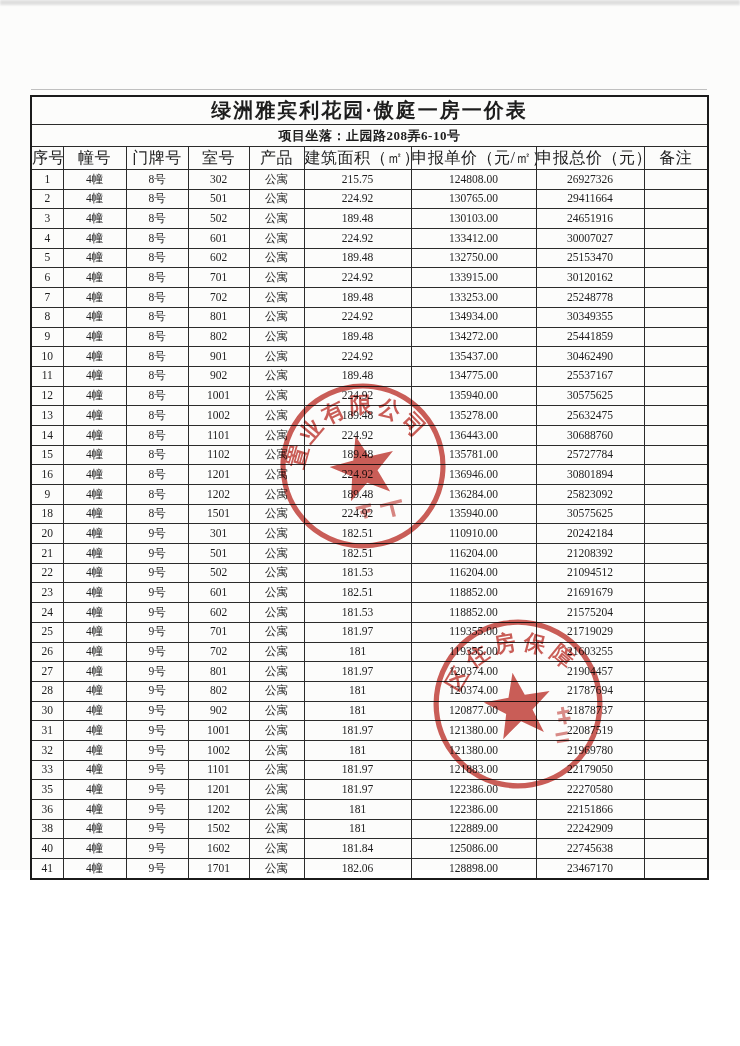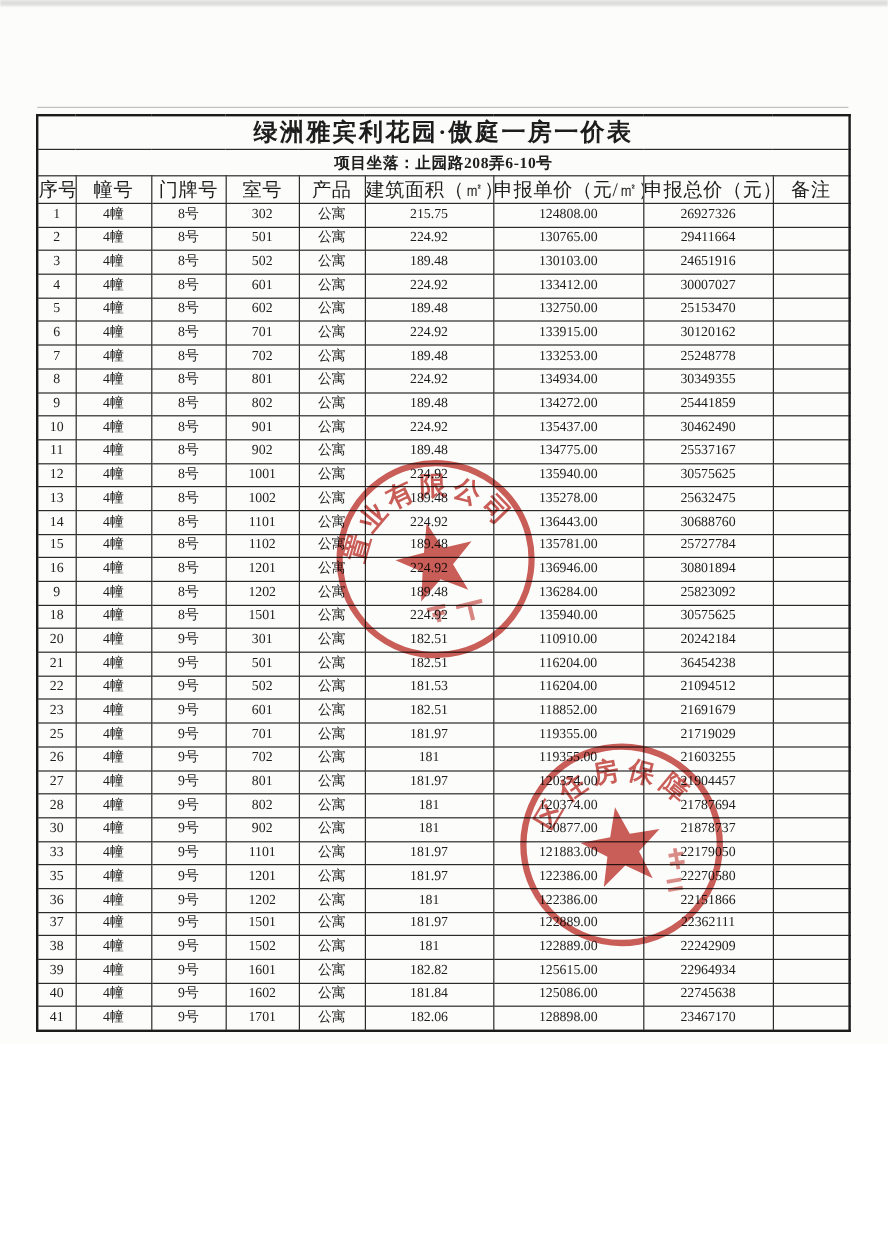--- a/index.html
+++ b/index.html
@@ -297,21 +297,21 @@
           <td></td>
         </tr>
         <tr class="data-row">
           <td>21</td>
           <td>4幢</td>
           <td>9号</td>
           <td>501</td>
           <td>公寓</td>
           <td>182.51</td>
           <td>116204.00</td>
-          <td>36454238</td>
+          <td>21208392</td>
           <td></td>
         </tr>
         <tr class="data-row">
           <td>22</td>
           <td>4幢</td>
           <td>9号</td>
           <td>502</td>
           <td>公寓</td>
           <td>181.53</td>
           <td>116204.00</td>
@@ -323,20 +323,31 @@
           <td>4幢</td>
           <td>9号</td>
           <td>601</td>
           <td>公寓</td>
           <td>182.51</td>
           <td>118852.00</td>
           <td>21691679</td>
           <td></td>
         </tr>
         <tr class="data-row">
+          <td>24</td>
+          <td>4幢</td>
+          <td>9号</td>
+          <td>602</td>
+          <td>公寓</td>
+          <td>181.53</td>
+          <td>118852.00</td>
+          <td>21575204</td>
+          <td></td>
+        </tr>
+        <tr class="data-row">
           <td>25</td>
           <td>4幢</td>
           <td>9号</td>
           <td>701</td>
           <td>公寓</td>
           <td>181.97</td>
           <td>119355.00</td>
           <td>21719029</td>
           <td></td>
         </tr>
@@ -378,20 +389,42 @@
           <td>4幢</td>
           <td>9号</td>
           <td>902</td>
           <td>公寓</td>
           <td>181</td>
           <td>120877.00</td>
           <td>21878737</td>
           <td></td>
         </tr>
         <tr class="data-row">
+          <td>31</td>
+          <td>4幢</td>
+          <td>9号</td>
+          <td>1001</td>
+          <td>公寓</td>
+          <td>181.97</td>
+          <td>121380.00</td>
+          <td>22087519</td>
+          <td></td>
+        </tr>
+        <tr class="data-row">
+          <td>32</td>
+          <td>4幢</td>
+          <td>9号</td>
+          <td>1002</td>
+          <td>公寓</td>
+          <td>181</td>
+          <td>121380.00</td>
+          <td>21969780</td>
+          <td></td>
+        </tr>
+        <tr class="data-row">
           <td>33</td>
           <td>4幢</td>
           <td>9号</td>
           <td>1101</td>
           <td>公寓</td>
           <td>181.97</td>
           <td>121883.00</td>
           <td>22179050</td>
           <td></td>
         </tr>
@@ -411,50 +444,28 @@
           <td>4幢</td>
           <td>9号</td>
           <td>1202</td>
           <td>公寓</td>
           <td>181</td>
           <td>122386.00</td>
           <td>22151866</td>
           <td></td>
         </tr>
         <tr class="data-row">
-          <td>37</td>
-          <td>4幢</td>
-          <td>9号</td>
-          <td>1501</td>
-          <td>公寓</td>
-          <td>181.97</td>
-          <td>122889.00</td>
-          <td>22362111</td>
-          <td></td>
-        </tr>
-        <tr class="data-row">
           <td>38</td>
           <td>4幢</td>
           <td>9号</td>
           <td>1502</td>
           <td>公寓</td>
           <td>181</td>
           <td>122889.00</td>
           <td>22242909</td>
-          <td></td>
-        </tr>
-        <tr class="data-row">
-          <td>39</td>
-          <td>4幢</td>
-          <td>9号</td>
-          <td>1601</td>
-          <td>公寓</td>
-          <td>182.82</td>
-          <td>125615.00</td>
-          <td>22964934</td>
           <td></td>
         </tr>
         <tr class="data-row">
           <td>40</td>
           <td>4幢</td>
           <td>9号</td>
           <td>1602</td>
           <td>公寓</td>
           <td>181.84</td>
           <td>125086.00</td>

